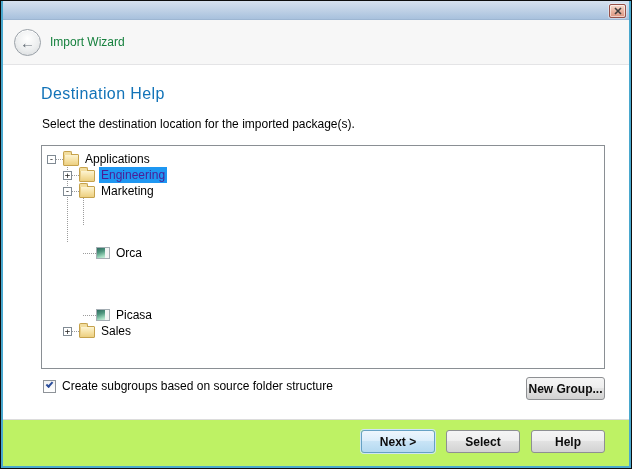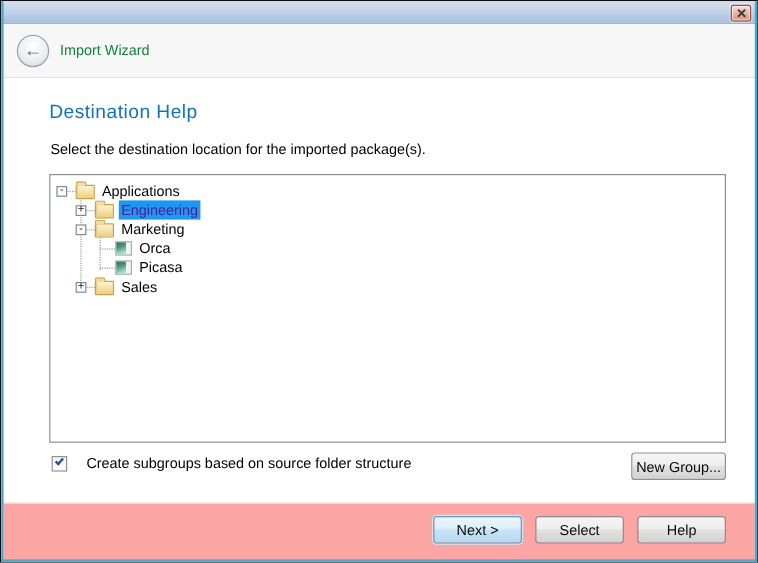--- a/index.html
+++ b/index.html
@@ -60,21 +60,21 @@
 
   
   .tree-panel {
     position:absolute; left:40px; top:144px; width:564px; height:224px;
     border:1px solid #8a8f94; background:#fff; padding-top:5px; overflow:hidden;
   }
   .trunk { position:absolute; border-left:1px dotted #9c9c9c; width:0; }
   .trunk-1 { left:25px; top:14px; height:82px; }
   .trunk-2 { left:41px; top:46px; height:33px; }
   .tree-row { position:relative; height:16px; display:flex; align-items:center; font-size:12px; color:#000; }
-  .d0 { padding-left:5px; } .d1 { padding-left:21px; } .d2 { padding-left:41px; }
+  .d0 { padding-left:5px; } .d1 { padding-left:21px; } .d2 { padding-left:41px;margin-top:46px; }
   .expander {
     width:9px; height:9px; flex:0 0 9px; border:1px solid #808a93; background:#fff;
     display:flex; align-items:center; justify-content:center;
     font-size:9px; line-height:7px; color:#222; font-family:"DejaVu Sans Mono", monospace;
     cursor:pointer; z-index:2;
   }
   .dots { border-top:1px dotted #9c9c9c; height:0; }
   .dots-7 { width:7px; } .dots-13 { width:13px; }
   .icon-folder {
     position:relative; width:16px; height:12px; flex:0 0 16px; margin-top:2px;
@@ -92,51 +92,51 @@
   }
   .icon-pkg::before {
     content:""; position:absolute; left:0; top:0; bottom:0; width:8px;
     background:linear-gradient(160deg,#2f6b60 0%,#4f977f 40%,#9ed8bd 78%,#cdecdb 100%);
   }
   .tree-label { margin-left:4px; padding:1px 2px; white-space:nowrap; }
   .tree-label.selected { background:#1e97f2; color:#4c1d95; }
 
   
   .checkbox-row {
-    position:absolute; left:42px; top:378px; display:flex; align-items:center; gap:16px;
+    position:absolute; left:42px; top:378px; display:flex; align-items:center; gap:6px;
     font-size:12px; color:#000;
   }
   .checkbox {
     position:relative; width:13px; height:13px; border:1px solid #8e9399;
     background:linear-gradient(180deg,#f2f2f2,#ffffff); cursor:pointer;
   }
   .checkbox .check {
     position:absolute; left:2px; top:1px; width:7px; height:4px;
     border-left:2px solid #2b4d9b; border-bottom:2px solid #2b4d9b;
     transform:rotate(-48deg);
   }
 
   
   .btn {
     height:23px; border:1px solid #8e9093; border-radius:3px;
     background:linear-gradient(180deg,#f5f5f5 0%,#eeeeee 45%,#e2e2e2 50%,#d2d2d2 100%);
     font-size:12px; color:#0c0c0c; font-family:"Liberation Sans", sans-serif;
-    display:flex; align-items:center; justify-content:center; cursor:pointer;
+    display:flex; align-items:center; justify-content:center; cursor:pointer;font-weight:bold;
   }
   .btn-new-group { position:absolute; right:26px; top:376px; width:79px; }
   .btn-focused {
     border-color:#66a1c4;
     background:linear-gradient(180deg,#eef6fd 0%,#dceefb 45%,#c8e4f6 50%,#b4d9f0 100%);
     box-shadow:0 0 0 1px #cfe6f2;
   }
 
   
   .footer {
     position:absolute; left:2px; right:2px; bottom:2px; height:47px;
-    background:#fca5a5; border-top:1px solid #dcdcdc;
+    background:#bef264; border-top:1px solid #dcdcdc;
     display:flex; justify-content:flex-end; align-items:flex-start;
     gap:11px; padding:10px 24px 0 4px;
   }
   .footer .btn { width:74px; }
 </style>
 </head>
 <body>
 
 <div class="window">
 

